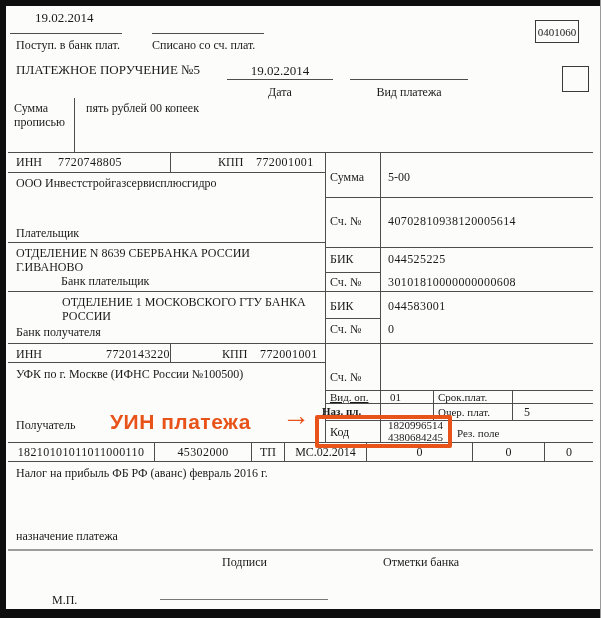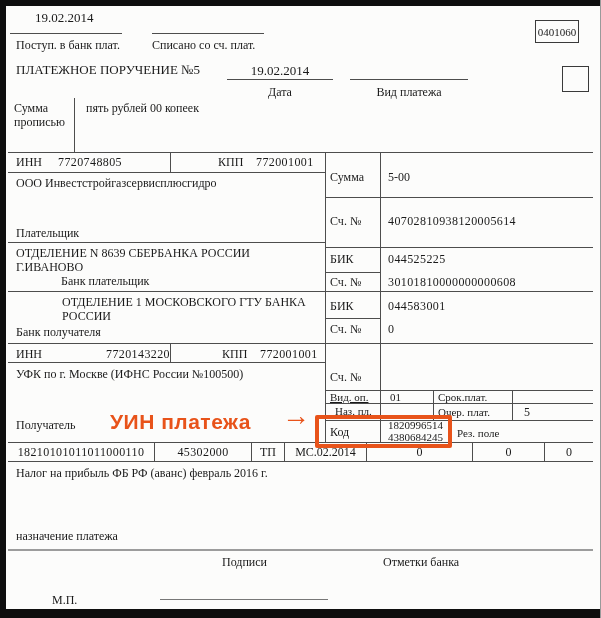--- a/index.html
+++ b/index.html
@@ -115,21 +115,21 @@
   <div class="t num" style="left:388px;top:299px;">044583001</div>
   <div class="t" style="left:330px;top:322px;">Сч. №</div>
   <div class="t num" style="left:388px;top:322px;">0</div>
 
   <div class="t" style="left:330px;top:370px;">Сч. №</div>
 
   <div class="t sm" style="left:330px;top:391px;text-decoration:underline;">Вид. оп.</div>
   <div class="t sm" style="left:390px;top:391px;">01</div>
   <div class="t sm" style="left:438px;top:391px;">Срок.плат.</div>
 
-  <div class="t sm" style="left:335px;top:405px;">Наз. пл.</div>
+  <div class="t sm" style="left:322px;top:405px;font-weight:bold;">Наз. пл.</div>
   <div class="t sm" style="left:438px;top:406px;">Очер. плат.</div>
   <div class="t" style="left:524px;top:405px;">5</div>
 
   <div class="t" style="left:330px;top:425px;">Код</div>
   <div class="t sm" style="left:388px;top:419px;">1820996514
 4380684245</div>
   <div class="t sm" style="left:457px;top:427px;">Рез. поле</div>
 
   <div class="uin-label accent">УИН платежа</div>
   <div class="uin-arrow accent">→</div>

